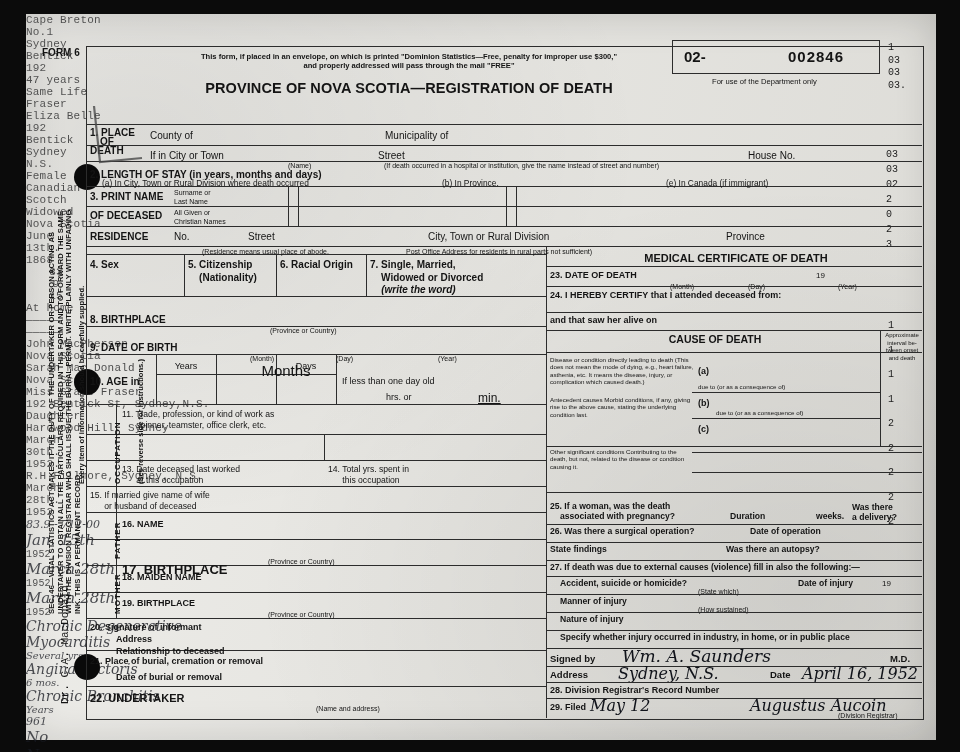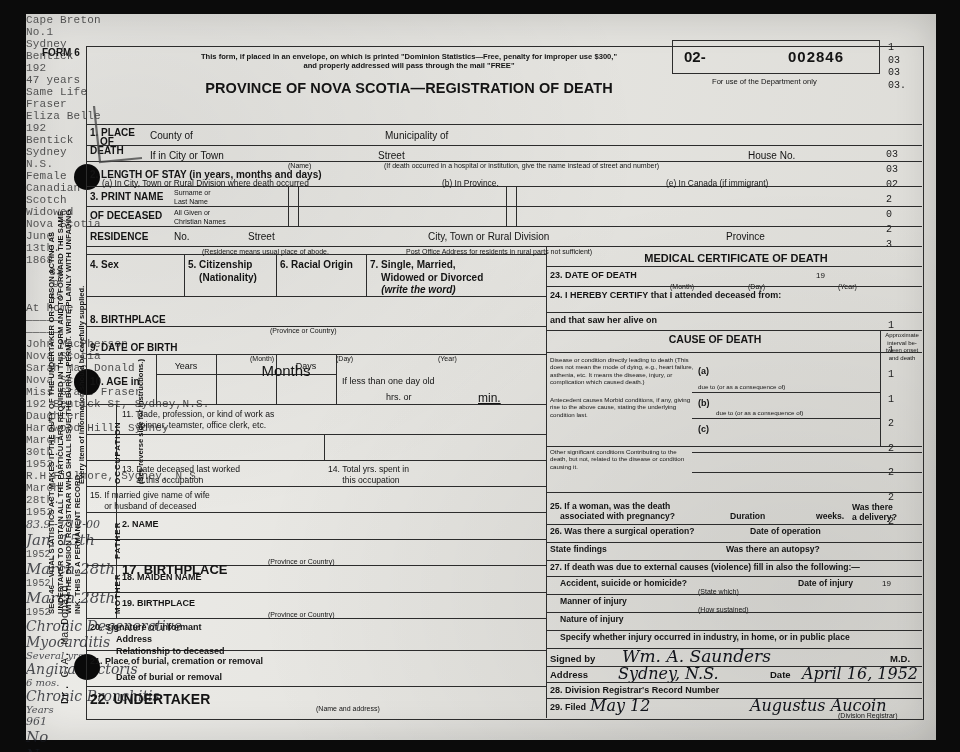--- a/index.html
+++ b/index.html
@@ -229,21 +229,21 @@
       at this occupation</div>
     <div class="type" style="left:200px;top:460px;">—————</div>
     <div class="txt" style="left:302px;top:450px;font-size:8.6px;line-height:1.3;">14. Total yrs. spent in
       this occupation</div>
     <div class="txt" style="left:64px;top:476px;font-size:8.6px;line-height:1.3;">15. If married give name of wife
       or husband of deceased</div>
 
     <div class="vert" style="left:80px;top:545px;">
       <span class="txt b" style="position:static;font-size:8px;letter-spacing:1px;">FATHER</span>
     </div>
-    <div class="txt b" style="left:96px;top:505px;font-size:9px;">2. NAME</div>
+    <div class="txt b" style="left:96px;top:505px;font-size:9px;">16. NAME</div>
     <div class="type" style="left:196px;top:502px;">John MacPherson</div>
     <div class="txt b" style="left:96px;top:549px;font-size:13px;">17. BIRTHPLACE</div>
     <div class="type" style="left:220px;top:528px;">Nova Scotia</div>
     <div class="txt xsmall" style="left:242px;top:544px;">(Province or Country)</div>
 
     <div class="vert" style="left:80px;top:600px;">
       <span class="txt b" style="position:static;font-size:8px;letter-spacing:1px;">MOTHER</span>
     </div>
     <div class="txt b" style="left:96px;top:558px;font-size:9px;">18. MAIDEN NAME</div>
     <div class="type" style="left:200px;top:555px;">Sarah Mac Donald</div>
@@ -258,21 +258,21 @@
     <div class="txt b" style="left:90px;top:632px;font-size:9px;">Relationship to deceased</div>
     <div class="type" style="left:262px;top:628px;">Daughter</div>
 
     <div class="txt b" style="left:64px;top:642px;font-size:9px;">21. Place of burial, cremation or removal</div>
     <div class="type" style="left:280px;top:639px;">Hardwood Hill, Sydney</div>
     <div class="txt b" style="left:90px;top:658px;font-size:9px;">Date of burial or removal</div>
     <div class="type" style="left:230px;top:655px;">March</div>
     <div class="type" style="left:300px;top:655px;">30th.</div>
     <div class="type" style="left:410px;top:655px;">1952.</div>
 
-    <div class="txt b" style="left:64px;top:678px;font-size:14px;">22. UNDERTAKER</div>
+    <div class="txt b" style="left:64px;top:678px;font-size:11px;">22. UNDERTAKER</div>
     <div class="type" style="left:218px;top:675px;">R.H.Fillmore, Sydney, N.S.</div>
     <div class="txt xsmall" style="left:290px;top:691px;">(Name and address)</div>
 
     <div class="txt b ctr" style="left:524px;top:238px;width:372px;font-size:11px;">MEDICAL CERTIFICATE OF DEATH</div>
     <div class="line hl" style="left:520px;top:252px;width:376px;"></div>
 
     <div class="txt b" style="left:524px;top:256px;font-size:9px;">23. DATE OF DEATH</div>
     <div class="type" style="left:636px;top:253px;">March</div>
     <div class="type" style="left:714px;top:253px;">28th.</div>
     <div class="type" style="left:806px;top:253px;">1952</div>

